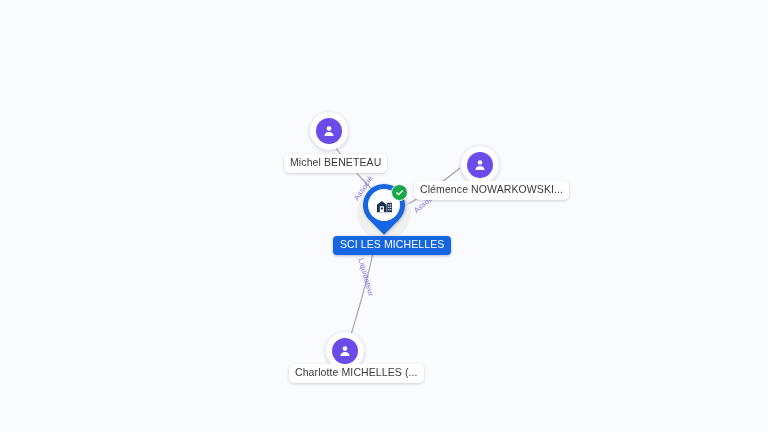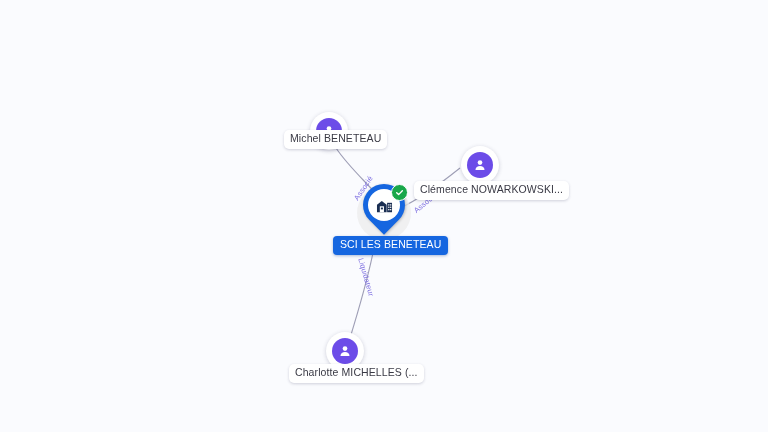--- a/index.html
+++ b/index.html
@@ -171,21 +171,21 @@
 
   <div class="person-node" style="left:310px; top:112px;">
     <div class="person-ring"></div>
     <div class="person-avatar">
       <svg width="16" height="16" viewBox="0 0 24 24" aria-hidden="true">
         <circle cx="12" cy="8.4" r="3.5" fill="#ffffff"></circle>
         <path d="M5.2 19.4c0-3.7 3.1-5.8 6.8-5.8s6.8 2.1 6.8 5.8z" fill="#ffffff"></path>
       </svg>
     </div>
   </div>
-  <div class="node-label" style="left:284px; top:130px;">Michel BENETEAU</div>
+  <div class="node-label" style="left:284px; top:154px;">Michel BENETEAU</div>
 
   <div class="person-node" style="left:461px; top:146px;">
     <div class="person-ring"></div>
     <div class="person-avatar">
       <svg width="16" height="16" viewBox="0 0 24 24" aria-hidden="true">
         <circle cx="12" cy="8.4" r="3.5" fill="#ffffff"></circle>
         <path d="M5.2 19.4c0-3.7 3.1-5.8 6.8-5.8s6.8 2.1 6.8 5.8z" fill="#ffffff"></path>
       </svg>
     </div>
   </div>
@@ -219,15 +219,15 @@
         <rect x="7.4" y="14.6" width="2.6" height="2.3" fill="#1a2e52"></rect>
       </svg>
     </div>
     <div class="verified-badge">
       <svg width="9" height="9" viewBox="0 0 24 24" aria-hidden="true">
         <path d="M4.5 12.6 L9.6 17.6 L19.6 7.2" fill="none" stroke="#ffffff" stroke-width="3.6" stroke-linecap="round" stroke-linejoin="round"></path>
       </svg>
     </div>
   </div>
 
-  <div class="node-label primary" style="left:333px; top:236px;">SCI LES BENETEAU</div>
+  <div class="node-label primary" style="left:333px; top:236px;">SCI LES MICHELLES</div>
 
 </div>
 
 </body></html>

